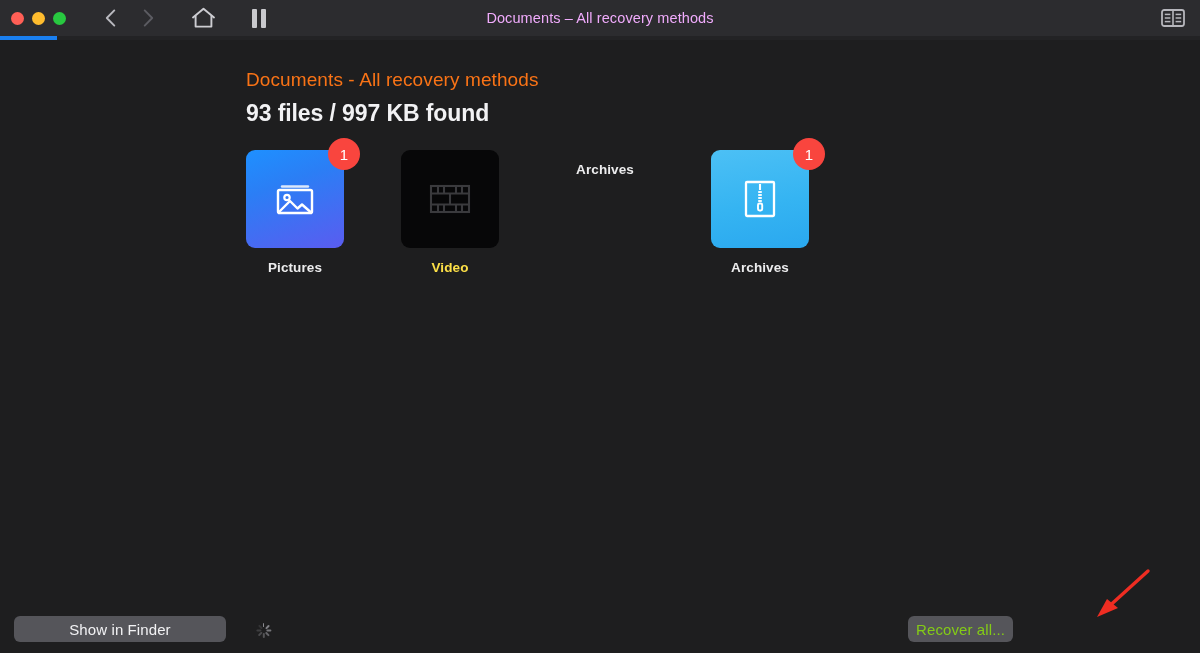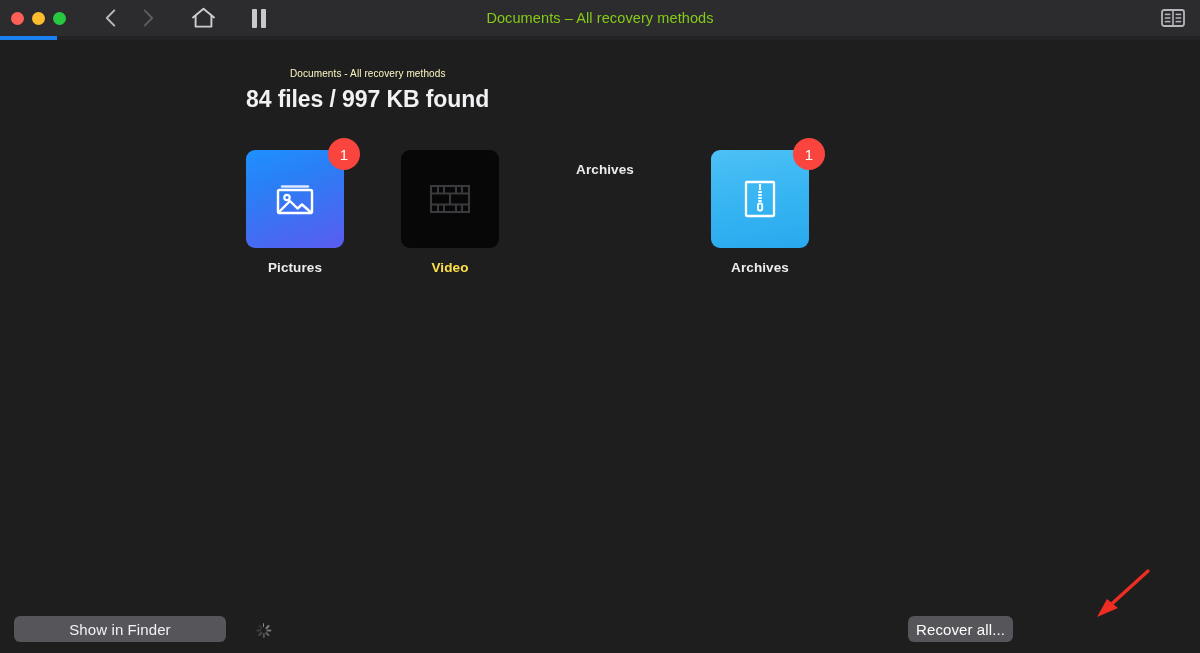--- a/index.html
+++ b/index.html
@@ -28,40 +28,40 @@
   .navbtn svg { display:block; }
 
   .homebtn { width:44px; height:30px; display:flex; align-items:center; justify-content:center; margin-left:14px; }
   .pausebtn { width:40px; height:30px; display:flex; align-items:center; justify-content:center; margin-left:14px; }
   .pausebar { width:5px; height:19px; background:#c9c9cd; border-radius:1px; }
   .pausewrap { display:flex; gap:4px; }
 
   .wintitle {
     position:absolute; left:0; top:0; width:1200px; height:36px;
     display:flex; align-items:center; justify-content:center;
-    font-size:14.5px; color:#84cc16; letter-spacing:0.1px;
+    font-size:14.5px; color:#f0abfc; letter-spacing:0.1px;
     pointer-events:none;
   }
   .panelbtn {
     position:absolute; right:14px; top:8px;
     width:26px; height:20px;
     display:flex; align-items:center; justify-content:center;
   }
 
   
   .progtrack {
     position:absolute; top:36px; left:0; width:1200px; height:4px;
     background:#232325;
   }
   .progfill { height:4px; background:#1a7ff0; width:57px; }
 
   
   .head { position:absolute; left:246px; top:66px; }
   .head .sub {
-    font-size:10px; color:#fef9c3; letter-spacing:0.1px; line-height:1.5;margin-left:44px;
+    font-size:19px; color:#f97316; letter-spacing:0.1px; line-height:1.5;
   }
   .head .big {
     font-size:23px; font-weight:bold; color:#f2f2f4;
     letter-spacing:-0.1px; margin-top:5px; line-height:1.2;
   }
 
   
   .tiles {
     position:absolute; left:246px; top:150px;
     display:flex; gap:57px;
@@ -116,21 +116,21 @@
   }
   .spinner { width:15px; height:15px; position:relative; display:block; flex:0 0 15px; }
   .spinner i {
     position:absolute; left:6.6px; top:0px;
     width:1.8px; height:4.6px; background:#8b8b90; border-radius:1px;
     transform-origin:0.9px 7.5px;
   }
   .btn-recover {
     position:absolute; right:187px; top:9px;
     width:105px; height:26px;
-    background:#55555a; color:#ffffff;
+    background:#55555a; color:#84cc16;
   }
   .btn-review {
     position:absolute; right:14px; top:9px;
     width:163px; height:26px;
     background:#1a7ff0; color:#ffffff;
   }
 
   
   .arrow { position:absolute; left:1083px; top:567px; pointer-events:none; }
 </style>
@@ -189,21 +189,21 @@
       </svg>
     </div>
   </div>
 
   <div class="progtrack">
     <div class="progfill"></div>
   </div>
 
   <div class="head">
     <div class="sub">Documents - All recovery methods</div>
-    <div class="big">84 files / 997 KB found</div>
+    <div class="big">93 files / 997 KB found</div>
   </div>
 
   <div class="tiles">
 
     <div class="tile">
       <div class="tilebox pictures">
         <svg width="44" height="38" viewBox="0 0 44 38">
           <path d="M9 6.5 L35 6.5" stroke="#dce8fb" stroke-width="2.4" stroke-linecap="round" fill="none"></path>
           <rect x="5" y="10" width="34" height="23" rx="1.6" fill="none" stroke="#ffffff" stroke-width="2.4"></rect>
           <circle cx="14" cy="17.5" r="2.7" fill="none" stroke="#ffffff" stroke-width="2.2"></circle>

